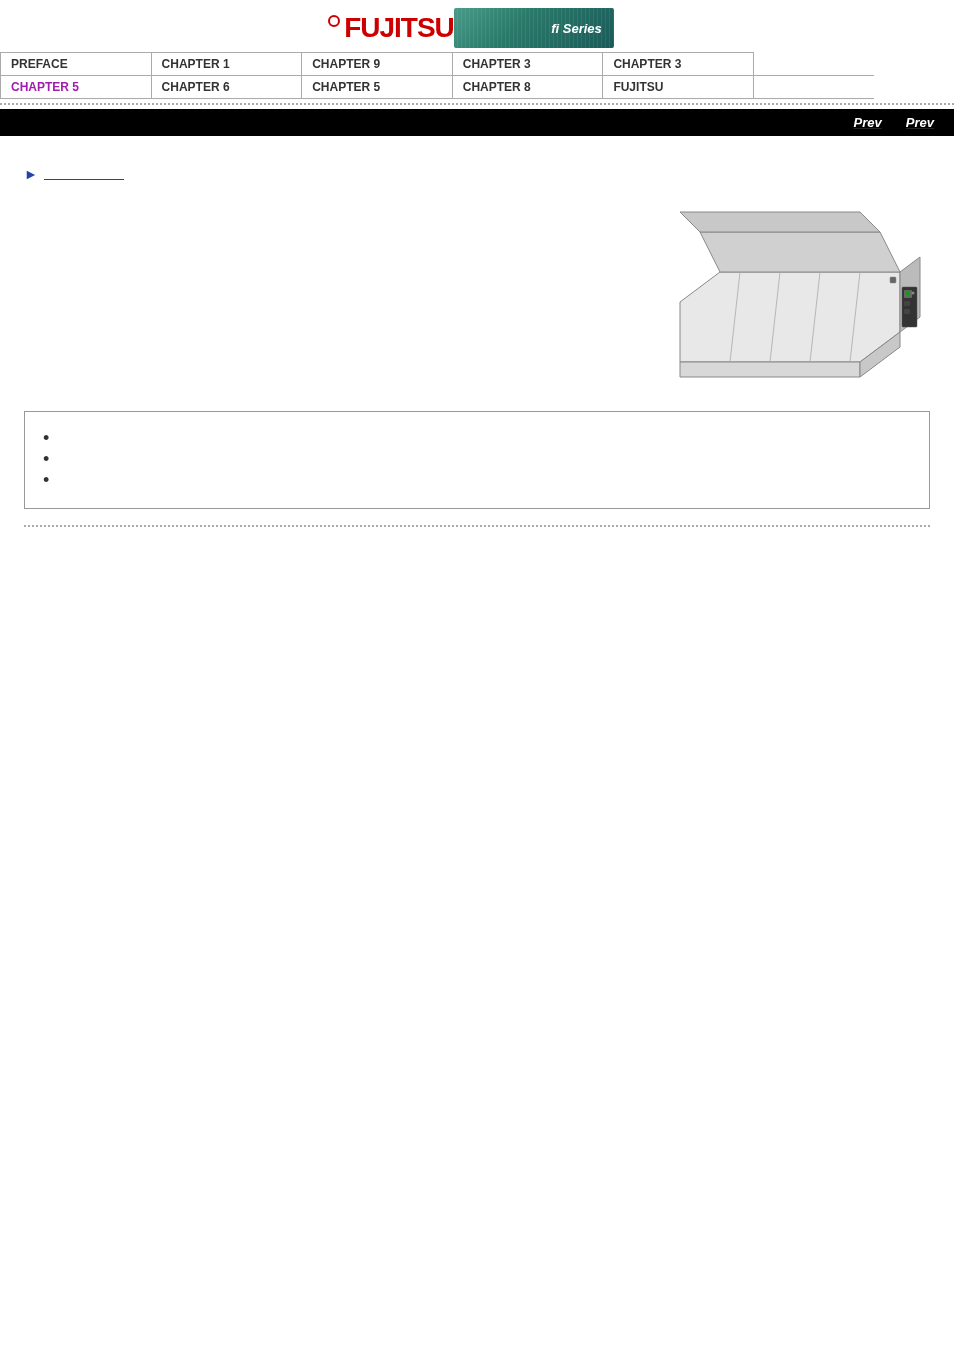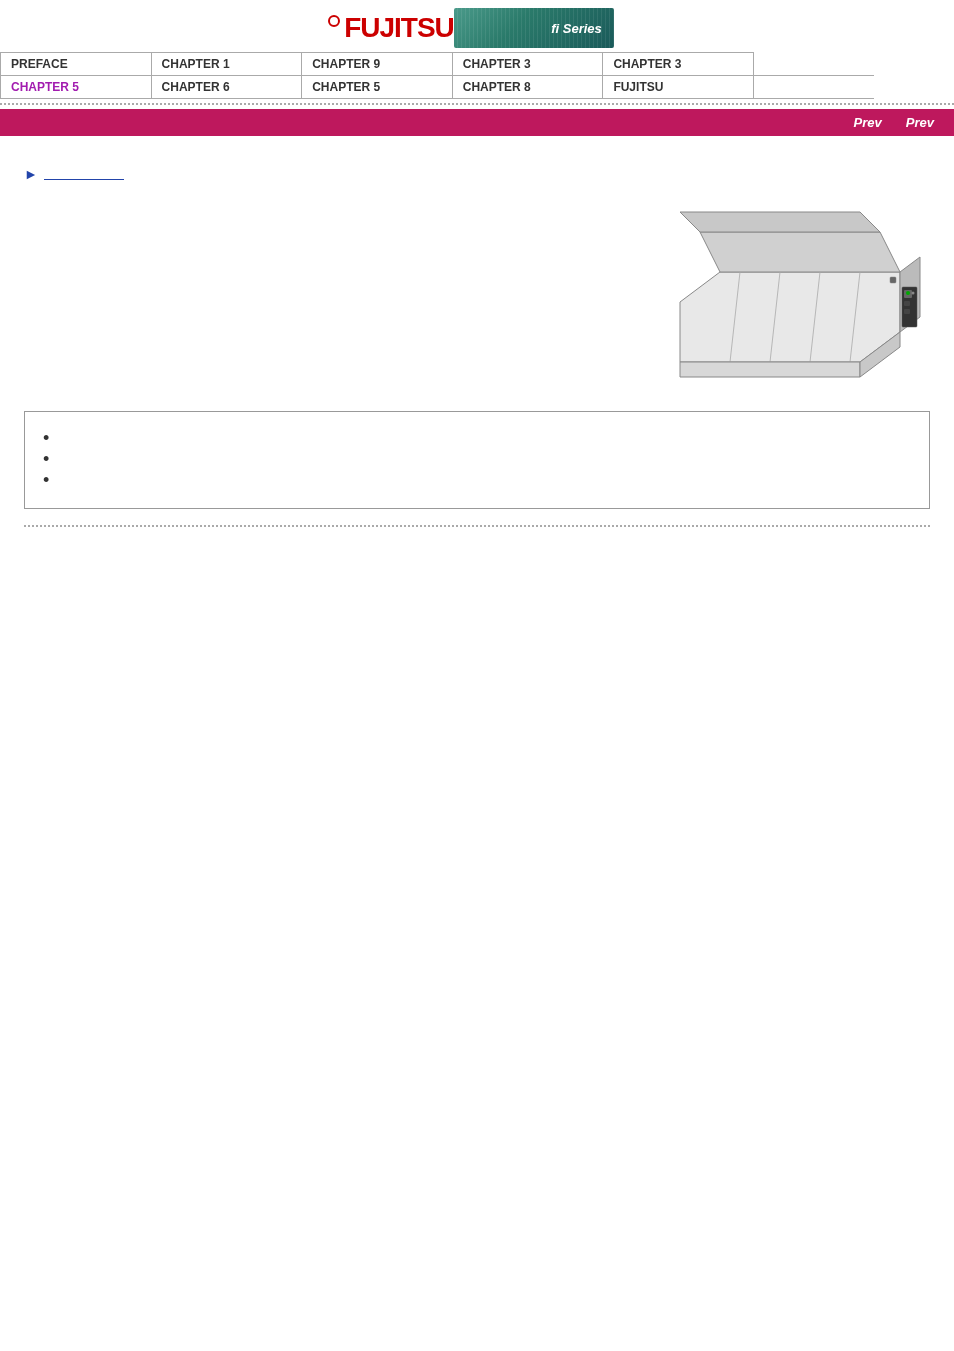--- a/index.html
+++ b/index.html
@@ -98,26 +98,27 @@
 
     
     .dotted-sep {
       border: none;
       border-top: 2px dotted #aaa;
       margin: 4px 0;
     }
 
     
     .nav-bar {
-      background: #be185d;
+      background: #000000;
       display: flex;
       justify-content: flex-end;
       align-items: center;
       padding: 4px 12px;
       gap: 8px;
+      text-decoration: underline;
     }
     .nav-btn {
       background: none;
       border: none;
       color: white;
       font-style: italic;
       font-size: 13px;
       font-weight: bold;
       cursor: pointer;
       padding: 2px 8px;

